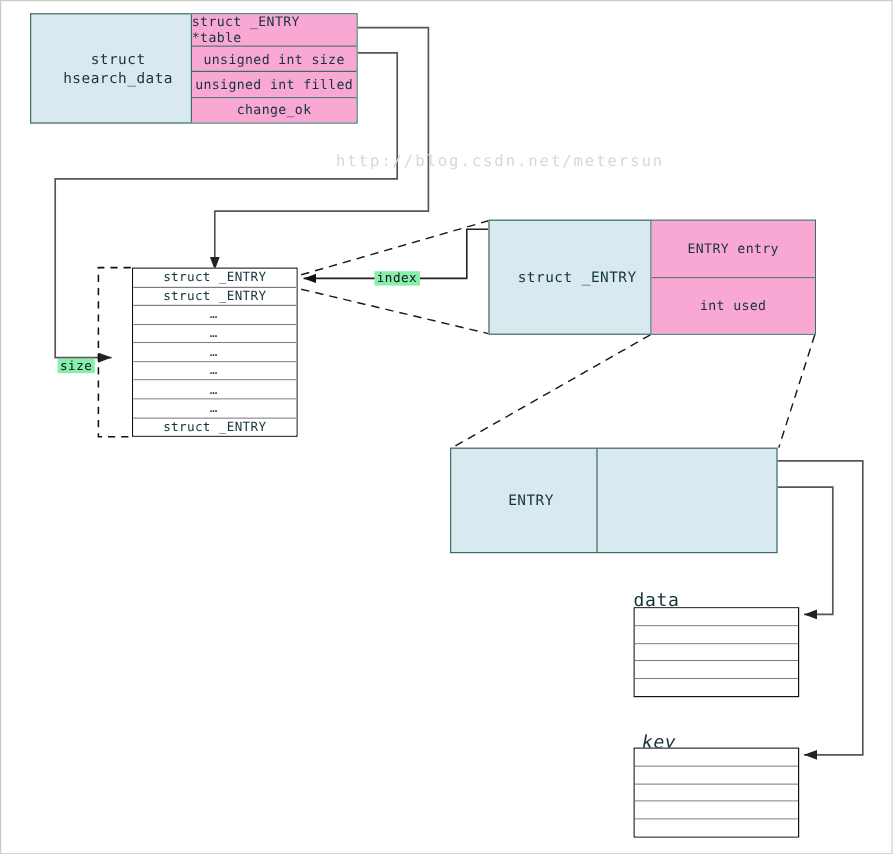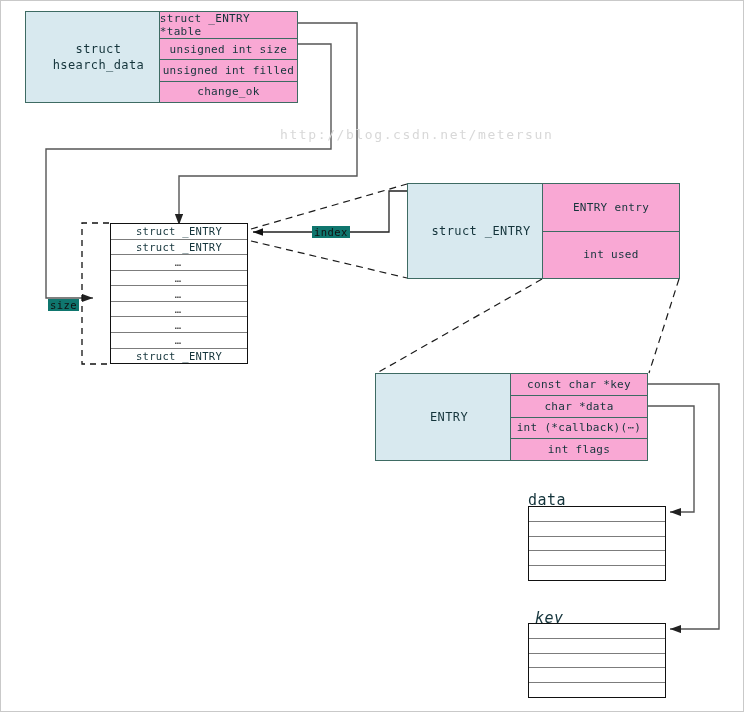--- a/index.html
+++ b/index.html
@@ -92,21 +92,21 @@
     background: #ffffff;
   }
   .plain-row:last-child { border-bottom: none; }
   .plain-row.dots { color: #333333; letter-spacing: 2px; }
 
   
   .label {
     position: absolute;
     font-size: 10.5px;
     color: #111111;
-    background: #0f766e;
+    background: #86efac;
     padding: 0 2px;
     letter-spacing: 0.4px;
     white-space: nowrap;
   }
   .caption {
     position: absolute;
     font-size: 15px;
     color: #14343b;
     letter-spacing: 0.5px;
     white-space: nowrap;
@@ -201,27 +201,21 @@
 
   <div class="struct-box" style="left:406px; top:182px; width:273px; height:96px;">
     <div class="struct-name" style="width:135px;">struct _ENTRY</div>
     <div class="struct-fields">
       <div class="field-cell">ENTRY entry</div>
       <div class="field-cell">int used</div>
     </div>
   </div>
 
   <div class="struct-box" style="left:374px; top:372px; width:273px; height:88px;">
-    <div class="struct-name" style="width:135px;">ENTRY</div>
-    <div class="struct-fields">
-      <div class="field-cell">const char *key</div>
-      <div class="field-cell">char *data</div>
-      <div class="field-cell">int (*callback)(⋯)</div>
-      <div class="field-cell">int flags</div>
-    </div>
+    <div class="struct-name" style="width:122px;">ENTRY</div>
   </div>
 
   <div class="caption" style="left:527px; top:490px; width:138px;">data</div>
   <div class="plain-table" style="left:527px; top:505px; width:138px; height:75px;">
     <div class="plain-row"></div>
     <div class="plain-row"></div>
     <div class="plain-row"></div>
     <div class="plain-row"></div>
     <div class="plain-row"></div>
   </div>

